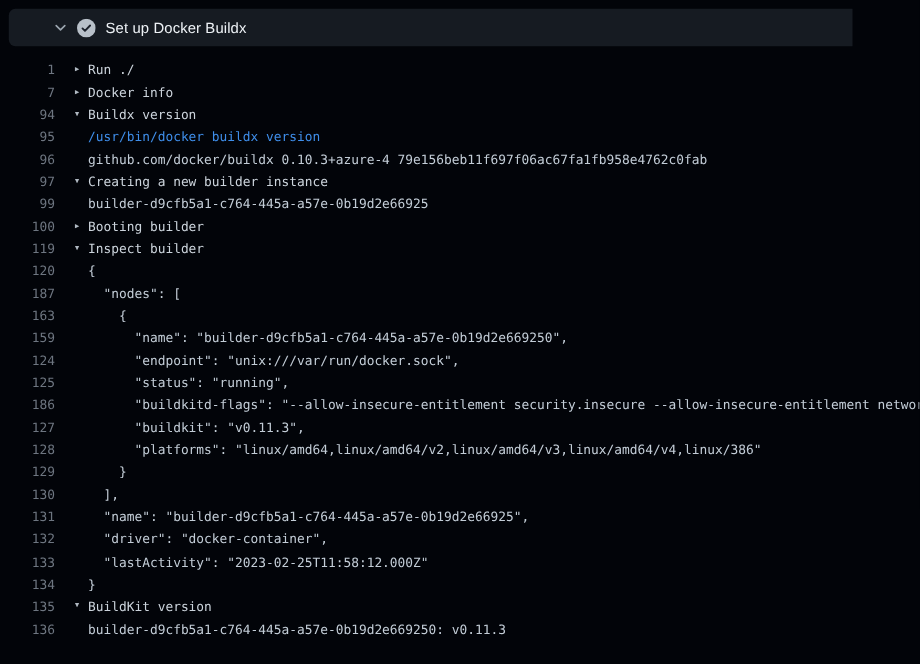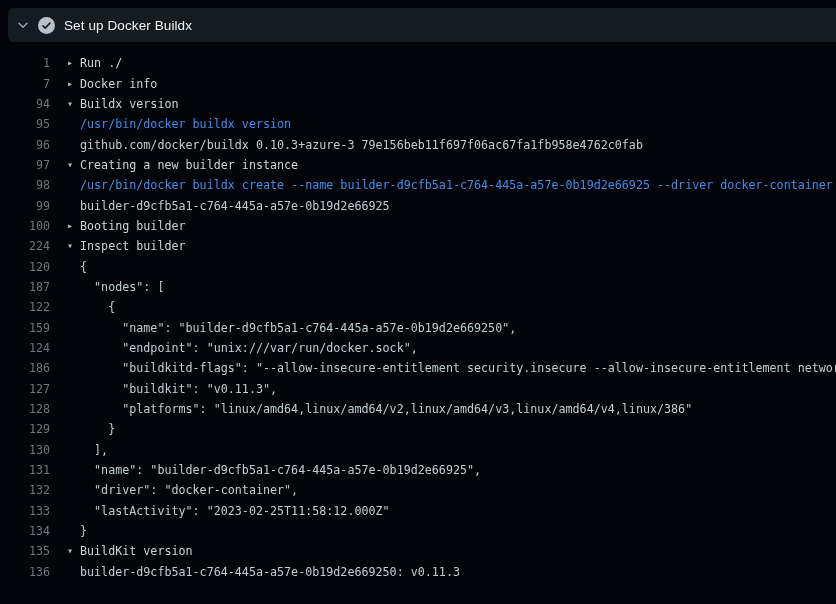--- a/index.html
+++ b/index.html
@@ -7,26 +7,27 @@
   body {
     background: #020409;
     font-family: "DejaVu Sans Mono", "Liberation Mono", monospace;
     position: relative;
   }
 
   
   .step-header {
     position: absolute;
     left: 8px; top: 8px;
-    width: 828px; height: 34px;
+    width: 767px; height: 34px;
     background: #161b22;
     border-radius: 6px 0 0 6px;
     display: flex;
     align-items: center;
     cursor: pointer;
+    padding-left: 32px;
   }
   .chev-wrap {
     width: 30px;
     display: flex; justify-content: center; align-items: center;
     flex: none;
   }
   .check-wrap {
     width: 17px; height: 17px;
     margin-right: 9px;
     flex: none;
@@ -114,83 +115,83 @@
 
   <div class="row command">
     <span class="num">95</span>
     <span class="arrow"></span>
     <span class="text">/usr/bin/docker buildx version</span>
   </div>
 
   <div class="row output">
     <span class="num">96</span>
     <span class="arrow"></span>
-    <span class="text">github.com/docker/buildx 0.10.3+azure-3 79e156beb11f697f06ac67fa1fb958e4762c0fab</span>
+    <span class="text">github.com/docker/buildx 0.10.3+azure-4 79e156beb11f697f06ac67fa1fb958e4762c0fab</span>
   </div>
 
   <div class="row group-expanded">
     <span class="num">97</span>
     <span class="arrow">▾</span>
     <span class="text">Creating a new builder instance</span>
   </div>
 
-  <div class="row command">
-    <span class="num">98</span>
-    <span class="arrow"></span>
-    <span class="text">/usr/bin/docker buildx create --name builder-d9cfb5a1-c764-445a-a57e-0b19d2e66925 --driver docker-container</span>
-  </div>
 
   <div class="row output">
     <span class="num">99</span>
     <span class="arrow"></span>
     <span class="text">builder-d9cfb5a1-c764-445a-a57e-0b19d2e66925</span>
   </div>
 
   <div class="row group-collapsed">
     <span class="num">100</span>
     <span class="arrow">▸</span>
     <span class="text">Booting builder</span>
   </div>
 
   <div class="row group-expanded">
-    <span class="num">224</span>
+    <span class="num">119</span>
     <span class="arrow">▾</span>
     <span class="text">Inspect builder</span>
   </div>
 
   <div class="row output">
     <span class="num">120</span>
     <span class="arrow"></span>
     <span class="text">{</span>
   </div>
 
   <div class="row output">
     <span class="num">187</span>
     <span class="arrow"></span>
     <span class="text">  "nodes": [</span>
   </div>
 
   <div class="row output">
-    <span class="num">122</span>
+    <span class="num">163</span>
     <span class="arrow"></span>
     <span class="text">    {</span>
   </div>
 
   <div class="row output">
     <span class="num">159</span>
     <span class="arrow"></span>
     <span class="text">      "name": "builder-d9cfb5a1-c764-445a-a57e-0b19d2e669250",</span>
   </div>
 
   <div class="row output">
     <span class="num">124</span>
     <span class="arrow"></span>
     <span class="text">      "endpoint": "unix:///var/run/docker.sock",</span>
   </div>
 
+  <div class="row output">
+    <span class="num">125</span>
+    <span class="arrow"></span>
+    <span class="text">      "status": "running",</span>
+  </div>
 
   <div class="row output">
     <span class="num">186</span>
     <span class="arrow"></span>
     <span class="text">      "buildkitd-flags": "--allow-insecure-entitlement security.insecure --allow-insecure-entitlement network</span>
   </div>
 
   <div class="row output">
     <span class="num">127</span>
     <span class="arrow"></span>

